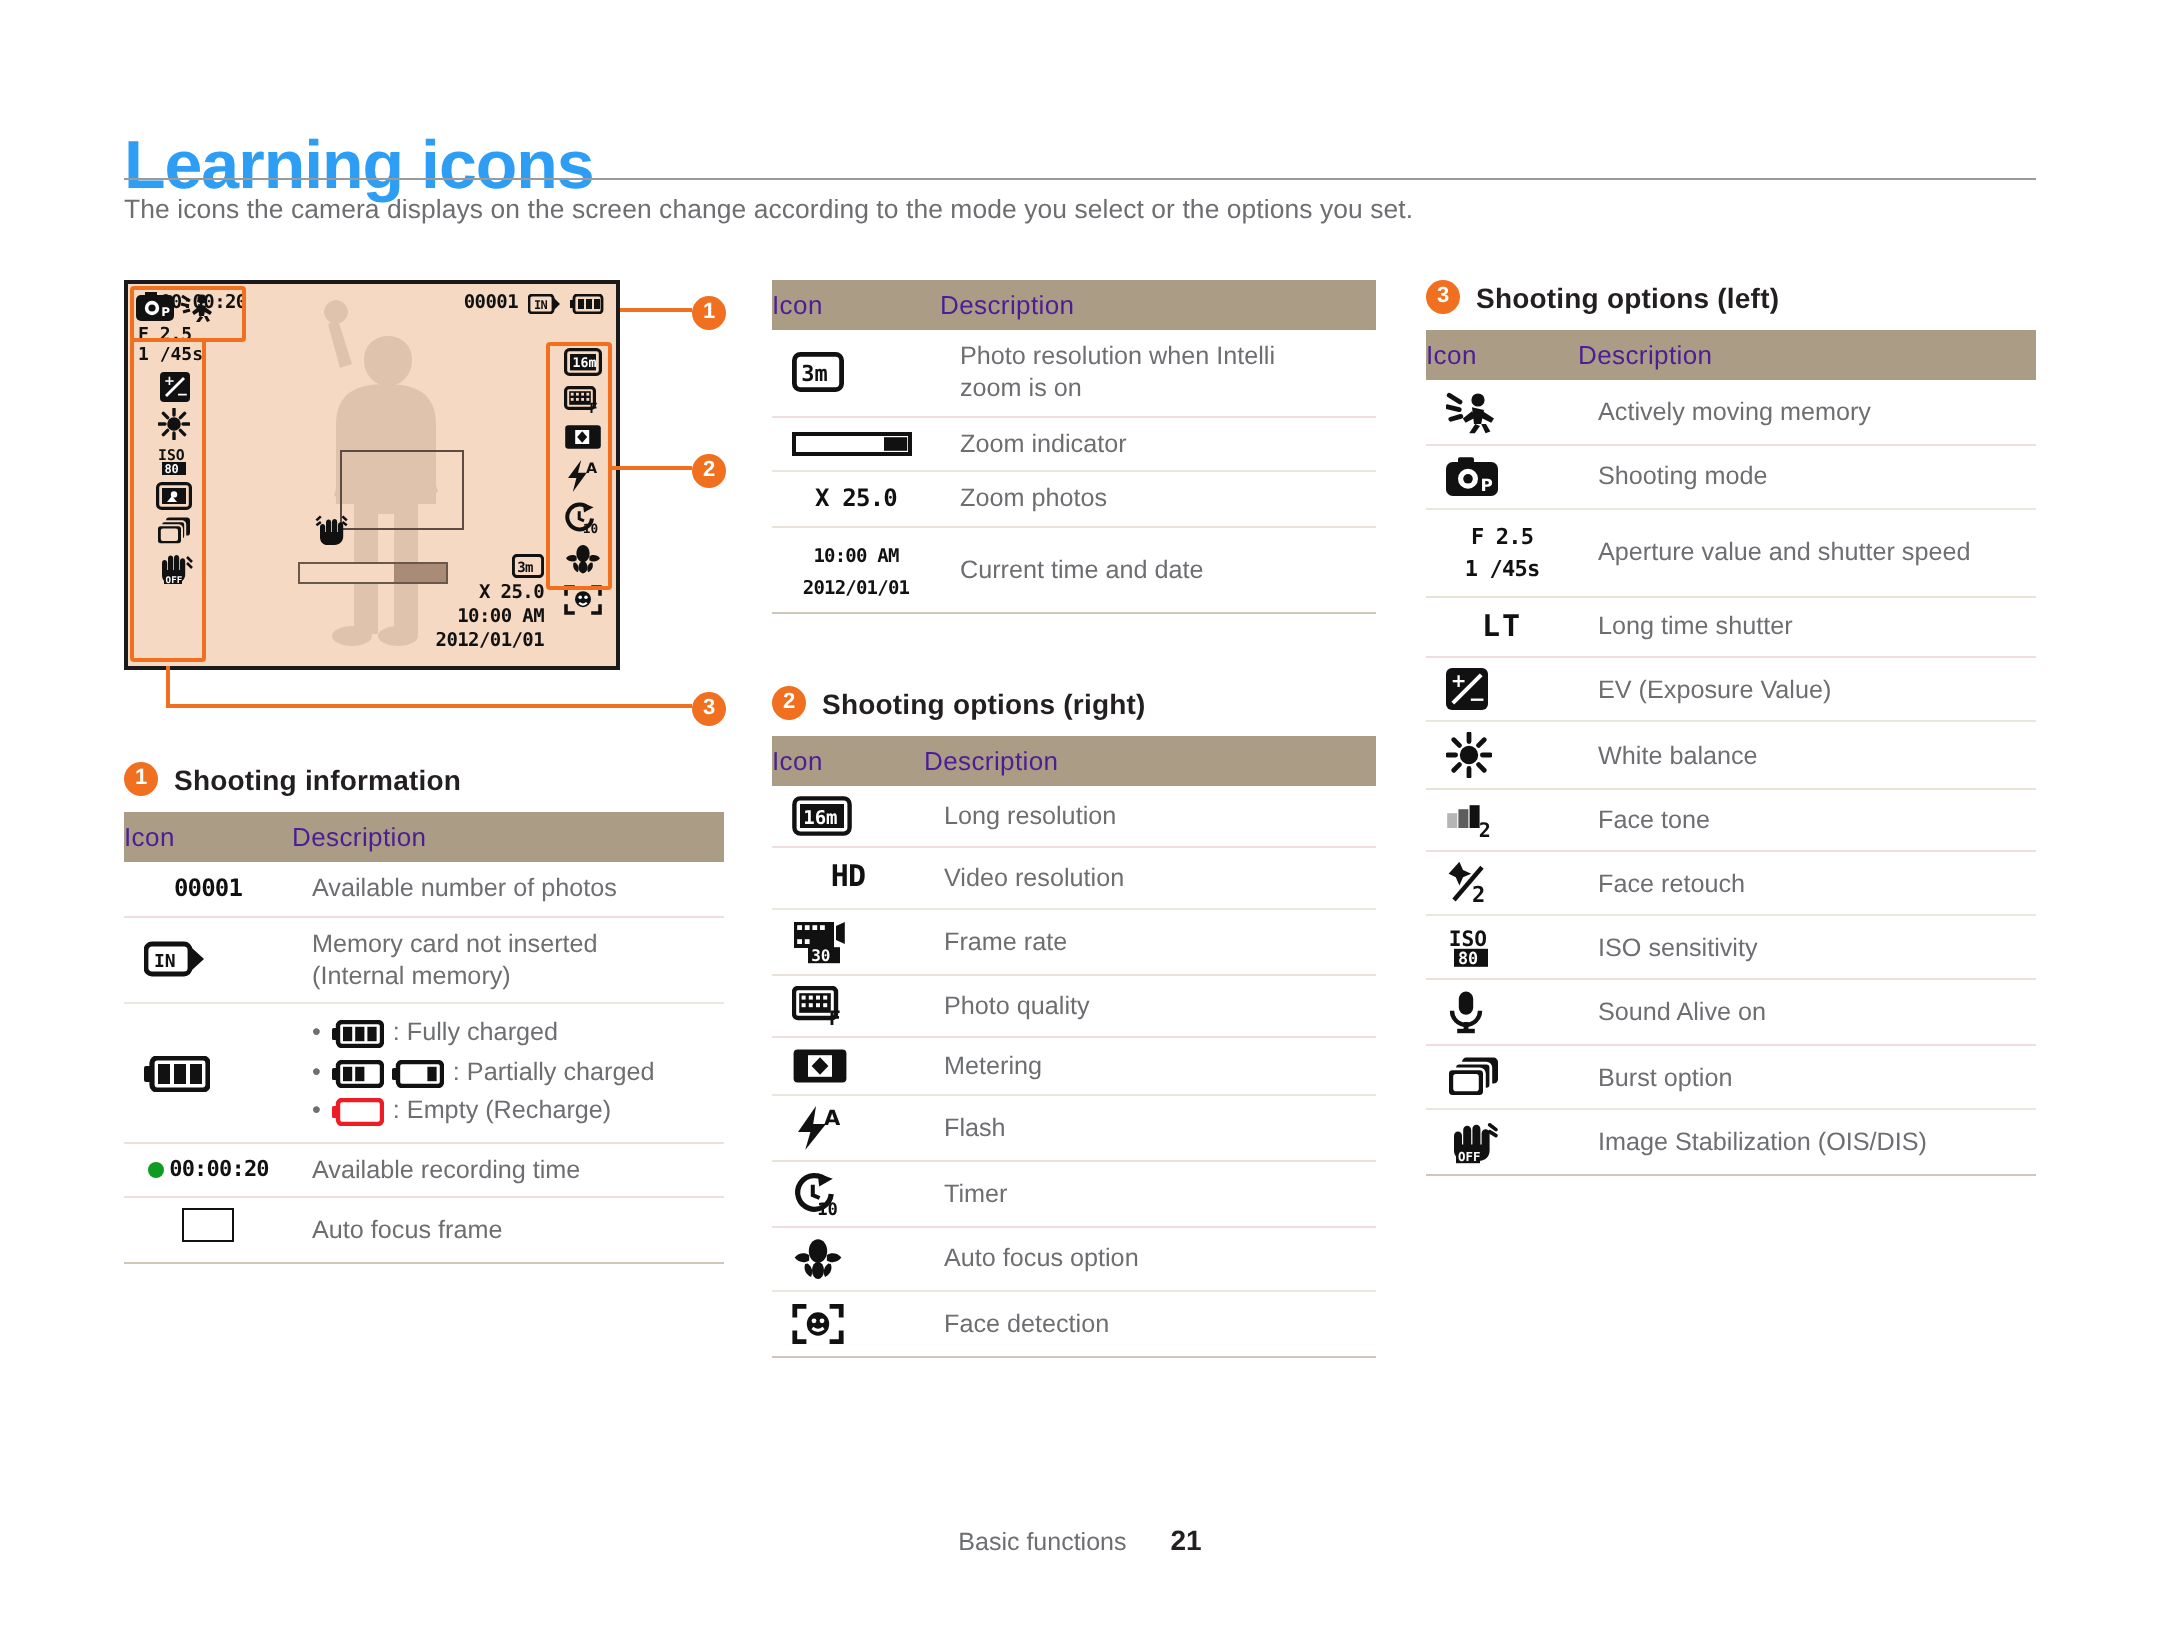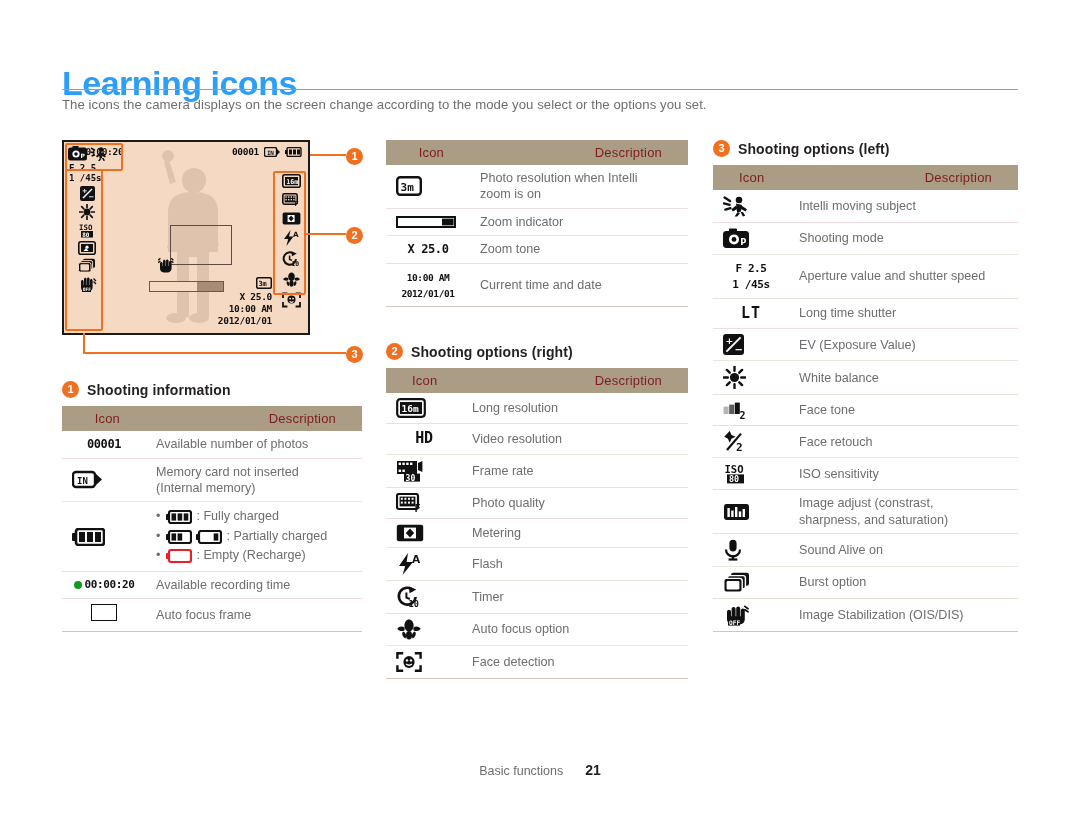--- a/index.html
+++ b/index.html
@@ -110,22 +110,22 @@
     font-size:14px; font-weight:bold; color:#231f20;
     letter-spacing:0.1px;
   }
 
   
   table.icontbl {
     width:100%; border-collapse:collapse; table-layout:fixed;
     font-size:12.6px; color:#6d6e71;
   }
   table.icontbl thead th {
-    background:#ab9c85; color:#7f1d1d; font-weight:normal;
-    text-align:right; padding:5px 26px; font-size:13px; letter-spacing:0.2px;
+    background:#ab9c85; color:#4c1d95; font-weight:normal;
+    text-align:left; padding:5px 0; font-size:13px; letter-spacing:0.2px;
   }
   table.icontbl tbody td {
     padding:5px 10px; vertical-align:middle; line-height:1.3;
   }
   table.icontbl tbody tr { border-bottom:1px solid #e9e2d6; }
   table.icontbl tbody tr:nth-child(3n+1) { border-bottom-color:#f0dede; }
   table.icontbl tbody tr:nth-child(3n+2) { border-bottom-color:#e7e9de; }
   table.icontbl tbody tr:last-child { border-bottom:1px solid #cfc7b8; }
   td.iconcell {
     text-align:center; color:#111; padding-left:2px; padding-right:2px;
@@ -528,21 +528,21 @@
           <td class="iconcell">
             <svg width="60" height="12" viewBox="0 0 60 12">
                 <rect x="1" y="1" width="58" height="10" fill="none" stroke="#111" stroke-width="2"></rect>
                 <rect x="46" y="2.6" width="11.6" height="6.8" fill="#111"></rect>
               </svg>
           </td>
           <td>Zoom indicator</td>
         </tr>
         <tr>
           <td class="iconcell"><span class="mono">X 25.0</span></td>
-          <td>Zoom tone</td>
+          <td>Zoom photos</td>
         </tr>
         <tr>
           <td class="iconcell"><span class="mono sm" style="white-space:pre-line">10:00 AM
 2012/01/01</span></td>
           <td>Current time and date</td>
         </tr>
       </tbody>
     </table>
 
     <div class="sec-head" style="margin-top:36px;">
@@ -700,21 +700,21 @@
                   <path d="M14.6 17 L11.6 21.6 L14.4 21.6 L17 18 Z"></path>
                   <path d="M17.6 17 L19.8 21.6 L22.2 20.8 L20 17 Z"></path>
                 </g>
                 <g stroke="#111" stroke-width="2.4" stroke-linecap="round" fill="none">
                   <path d="M1.6 2.6 L7 6"></path>
                   <path d="M0.8 8.4 L6.6 9.8"></path>
                   <path d="M2.4 14.6 L7.4 13.2"></path>
                 </g>
               </svg>
           </td>
-          <td>Intelli moving subject</td>
+          <td>Actively moving memory</td>
         </tr>
         <tr>
           <td class="iconcell">
             <svg width="28" height="21" viewBox="0 0 28 21">
                 <rect x="0" y="3" width="26" height="17" rx="3.4" fill="#111"></rect>
                 <rect x="6" y="0.6" width="8" height="4" rx="1" fill="#111"></rect>
                 <circle cx="11" cy="11.4" r="5" fill="#fff"></circle>
                 <circle cx="11" cy="11.4" r="2.4" fill="#111"></circle>
                 <text x="17.2" y="17.4" font-family="DejaVu Sans, sans-serif" font-size="8.4" font-weight="bold" fill="#fff">P</text>
               </svg>
@@ -778,36 +778,20 @@
             <svg width="26" height="21" viewBox="0 0 26 21">
                 <text x="1.4" y="10" font-family="DejaVu Sans Mono, monospace" font-size="10.6" font-weight="bold" fill="#111">ISO</text>
                 <rect x="4" y="11.4" width="17" height="9" fill="#111"></rect>
                 <text x="6" y="19" font-family="DejaVu Sans Mono, monospace" font-size="8.4" font-weight="bold" fill="#fff">80</text>
               </svg>
           </td>
           <td>ISO sensitivity</td>
         </tr>
         <tr>
           <td class="iconcell">
-            <svg width="27" height="20" viewBox="0 0 27 20">
-                <rect x="1" y="2" width="25" height="16" rx="2.4" fill="#111"></rect>
-                <g fill="#fff">
-                  <rect x="4.4" y="6" width="2.4" height="9"></rect>
-                  <rect x="8.2" y="8.6" width="2.4" height="6.4"></rect>
-                  <rect x="12" y="5" width="2.4" height="10"></rect>
-                  <rect x="15.8" y="9.4" width="2.4" height="5.6"></rect>
-                  <rect x="19.6" y="7" width="2.4" height="8"></rect>
-                </g>
-              </svg>
-          </td>
-          <td><span style="white-space:pre-line">Image adjust (constrast,
-sharpness, and saturation)</span></td>
-        </tr>
-        <tr>
-          <td class="iconcell">
             <svg width="20" height="22" viewBox="0 0 20 22">
                 <rect x="6.4" y="0.8" width="7.2" height="11.6" rx="3.6" fill="#111"></rect>
                 <path d="M3 10.4 A7 7 0 0 0 17 10.4" fill="none" stroke="#111" stroke-width="2.2"></path>
                 <rect x="8.8" y="16" width="2.4" height="4" fill="#111"></rect>
                 <rect x="5.6" y="19.4" width="8.8" height="2.2" fill="#111"></rect>
               </svg>
           </td>
           <td>Sound Alive on</td>
         </tr>
         <tr>

